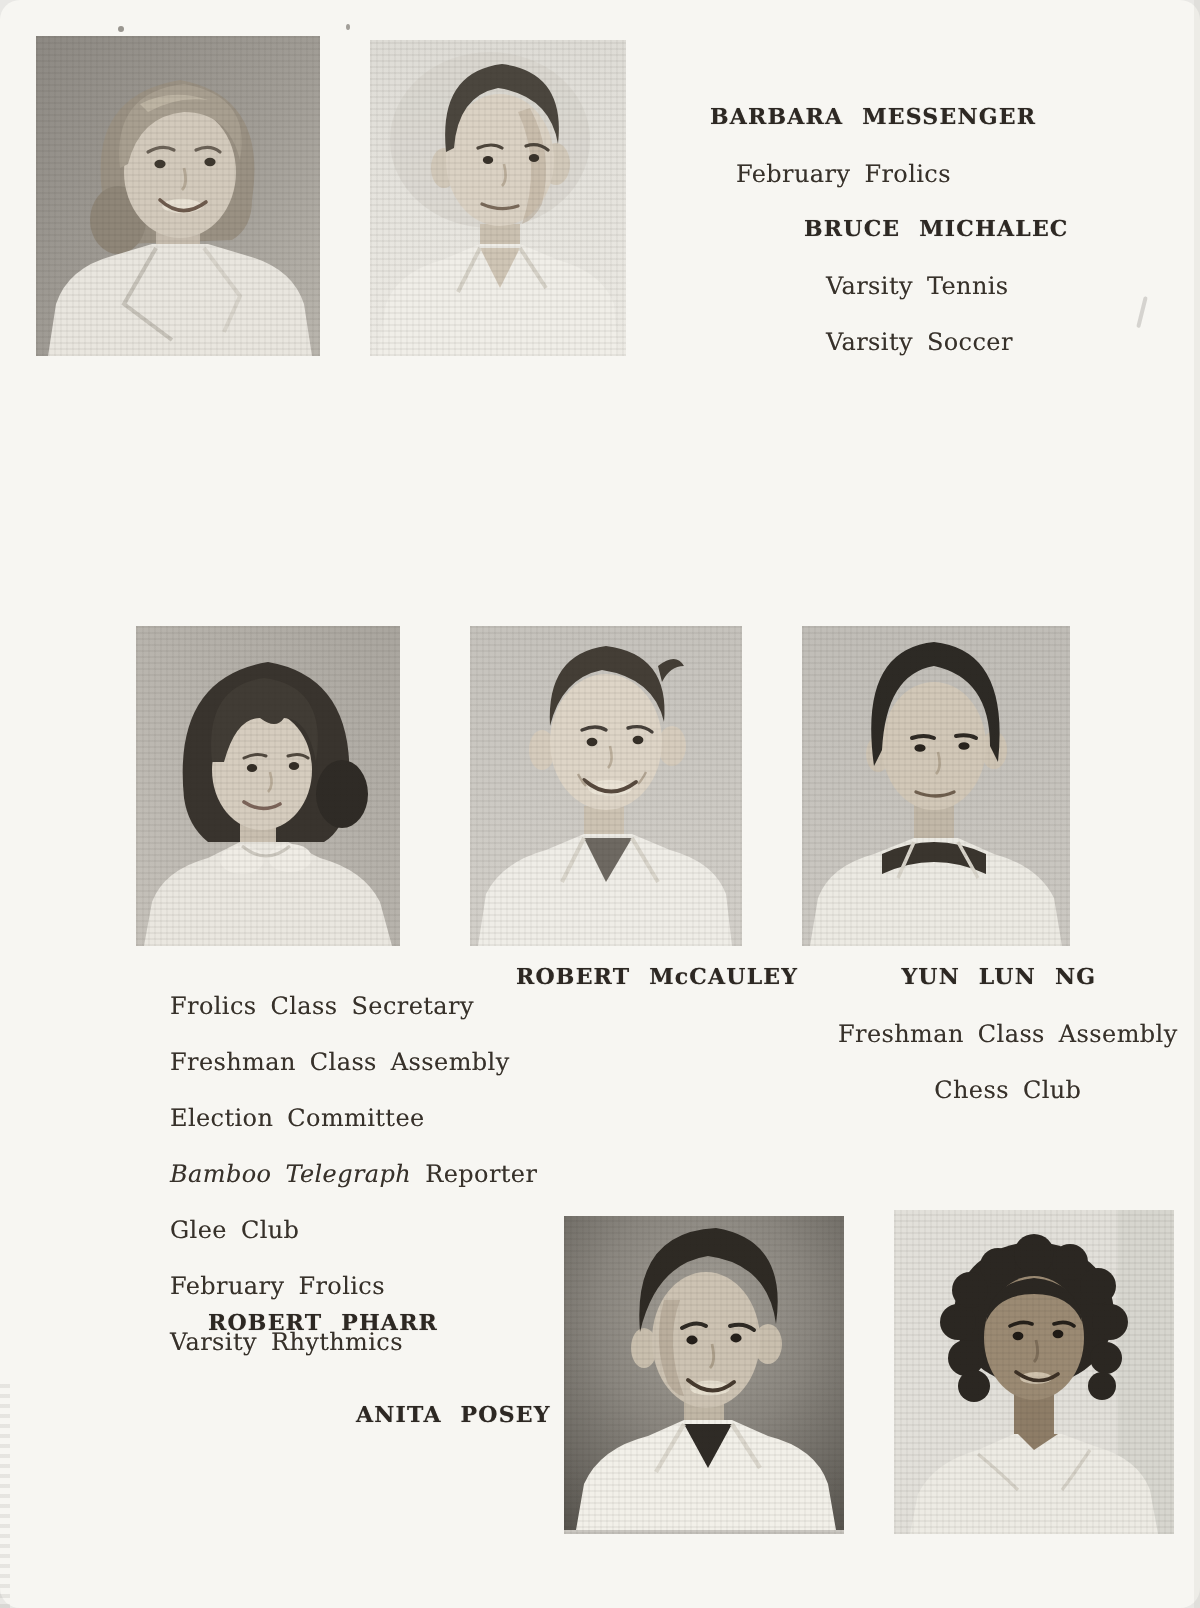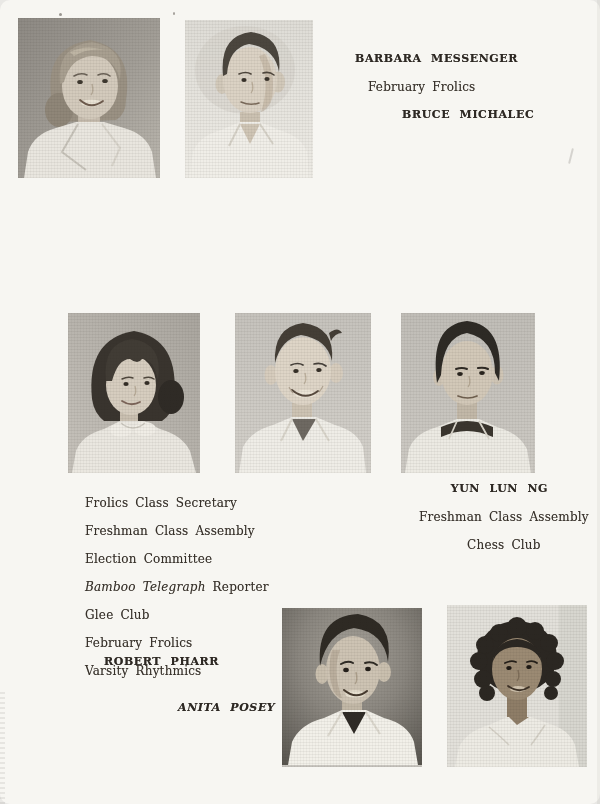--- a/index.html
+++ b/index.html
@@ -42,21 +42,21 @@
   .act-line i{font-style:italic;}
   #cap-barbara {left:355px;top:52px;}
   #cap-barbara .acts{padding-left:13px;}
   #cap-bruce   {left:402px;top:108px;}
   #cap-bruce .acts{padding-left:11px;}
   #cap-patricia{left:75px;top:481px;}
   #cap-mccauley{left:258px;top:482px;}
   #cap-ng      {left:410px;top:482px;text-align:center;}
   #cap-ng .acts{padding-left:9px;}
   #cap-pharr   {left:104px;top:655px;}
-  #cap-posey   {left:178px;top:701px;font-style:italic;}
+  #cap-posey   {left:178px;top:701px;}
   
   .speck{position:absolute;border-radius:50%;background:#4d4740;}
   #speck-1{left:59px;top:13px;width:3px;height:3px;opacity:.55;}
   #speck-2{left:173px;top:12px;width:2px;height:3px;opacity:.5;}
   .scratch{
     position:absolute;left:570px;top:148px;width:1.5px;height:16px;
     background:rgba(60,55,48,.18);transform:rotate(14deg);border-radius:1px;
   }
   .edge-strip{position:absolute;pointer-events:none;}
   #edge-left{left:0;top:690px;width:5px;height:114px;
@@ -263,34 +263,42 @@
 
   <div class="caption" id="cap-barbara">
     <div class="s-name">BARBARA MESSENGER</div>
     <div class="acts">
         <div class="act-line">February Frolics</div>
       </div>
   </div>
 
   <div class="caption" id="cap-bruce">
     <div class="s-name">BRUCE MICHALEC</div>
+    <div class="acts">
+        <div class="act-line">Varsity Tennis</div>
+        <div class="act-line">Varsity Soccer</div>
+      </div>
   </div>
 
   <div class="caption" id="cap-patricia">
     <div class="acts">
         <div class="act-line">Frolics Class Secretary</div>
         <div class="act-line">Freshman Class Assembly</div>
         <div class="act-line">Election Committee</div>
         <div class="act-line"><i>Bamboo Telegraph</i> Reporter</div>
         <div class="act-line">Glee Club</div>
         <div class="act-line">February Frolics</div>
         <div class="act-line">Varsity Rhythmics</div>
       </div>
   </div>
 
+  <div class="caption" id="cap-mccauley">
+    <div class="s-name">ROBERT McCAULEY</div>
+    <div class="acts"></div>
+  </div>
 
   <div class="caption" id="cap-ng">
     <div class="s-name">YUN LUN NG</div>
     <div class="acts">
         <div class="act-line">Freshman Class Assembly</div>
         <div class="act-line">Chess Club</div>
       </div>
   </div>
 
   <div class="caption" id="cap-pharr">

